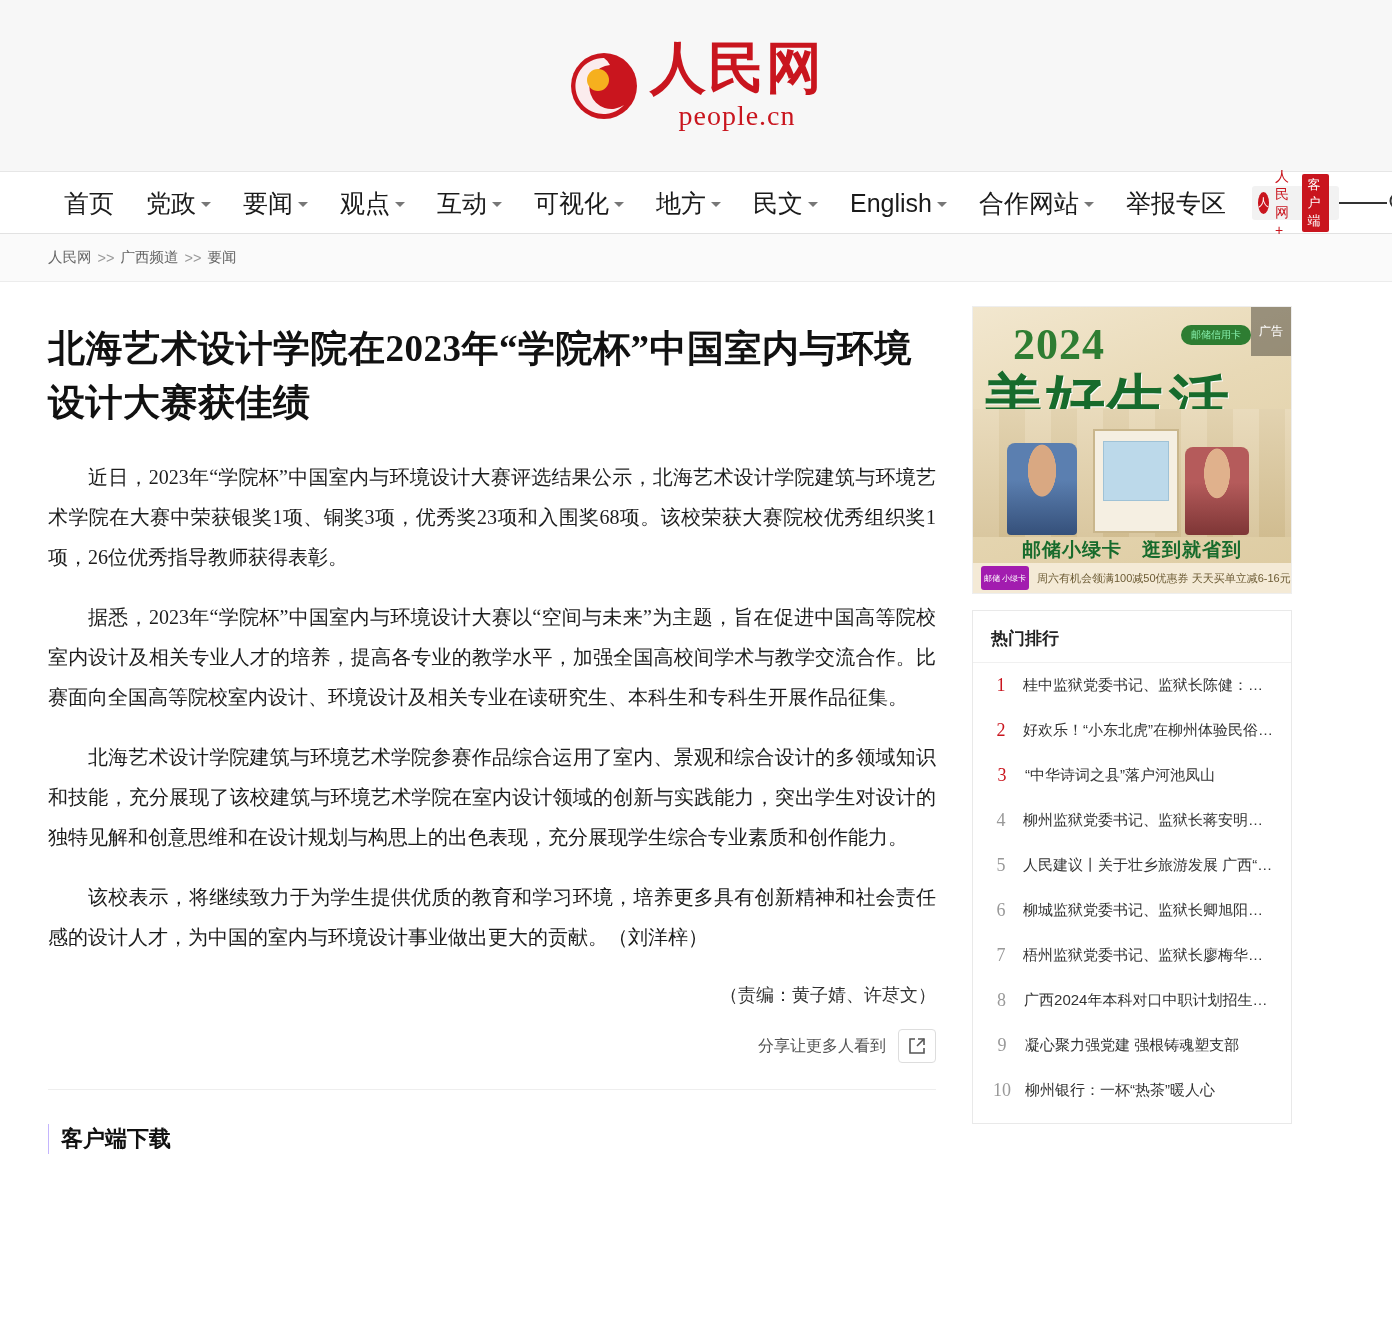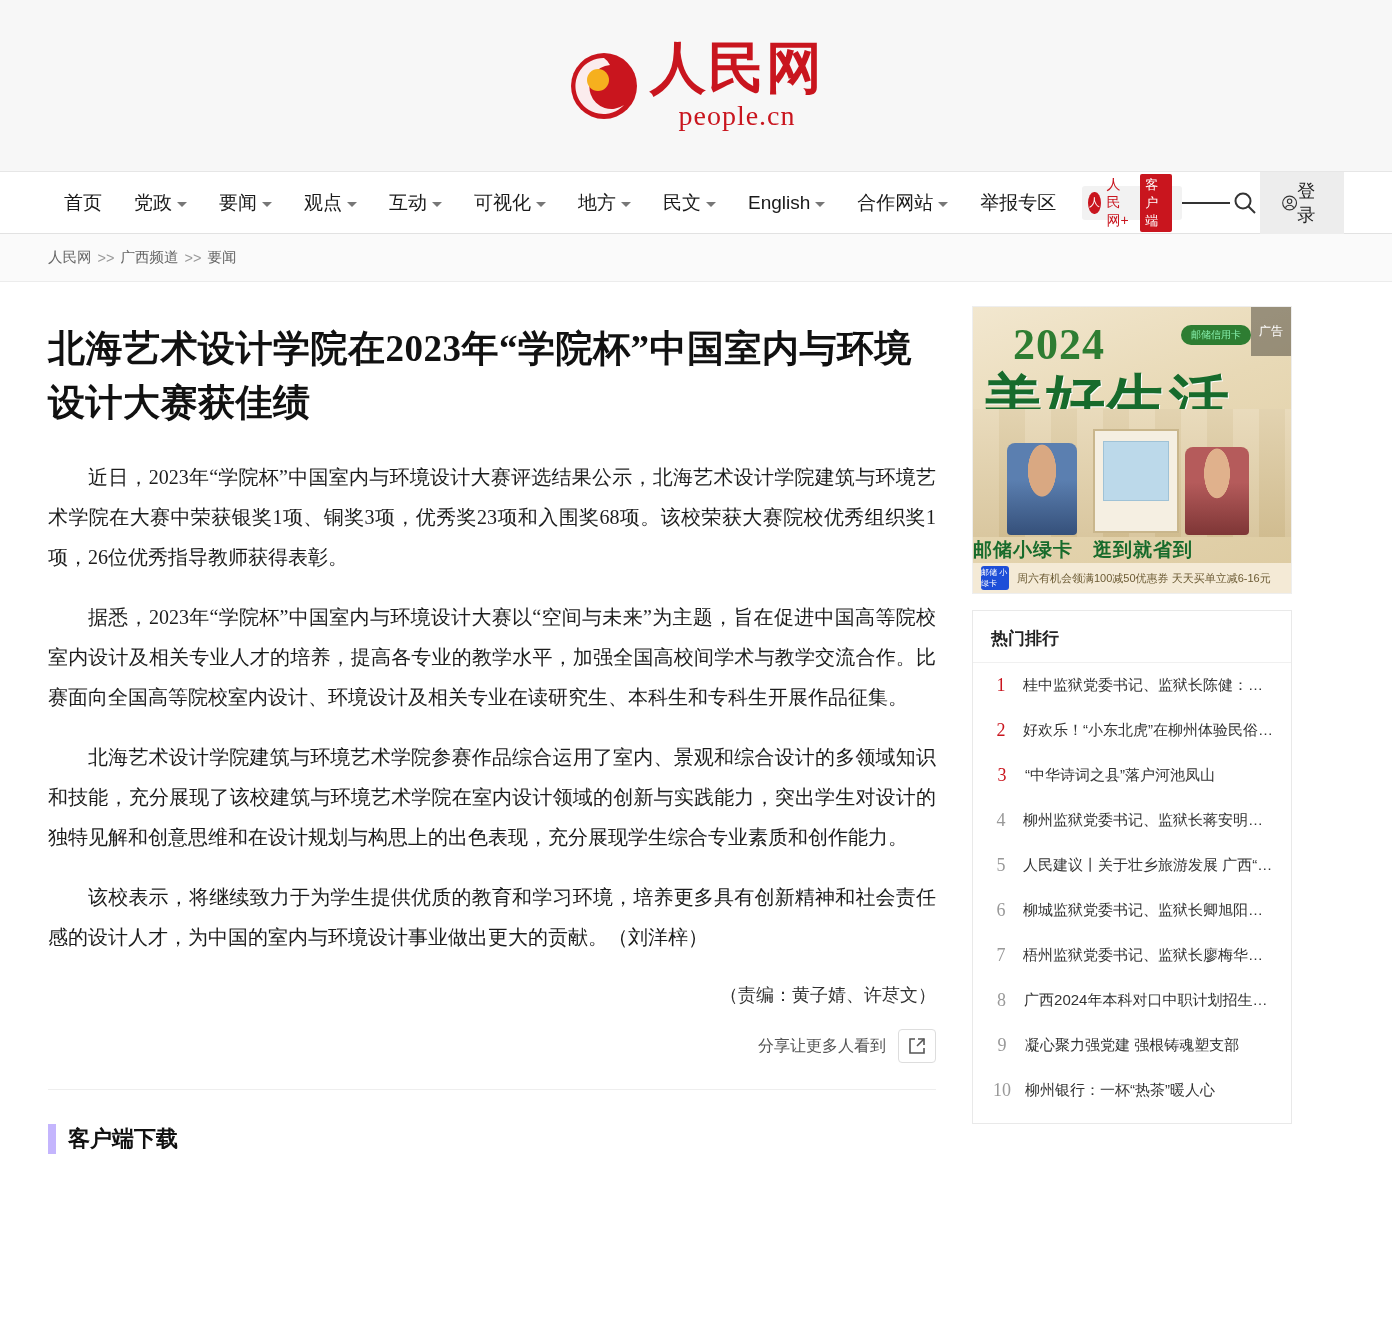--- a/index.html
+++ b/index.html
@@ -46,21 +46,21 @@
   .nav {
     height: 62px;
     background: #ffffff;
     border-bottom: 1px solid #e2e2e2;
     display: flex;
     align-items: center;
     padding: 0 48px;
     gap: 0px;
   }
   .nav-item {
-    font-size: 19px;
+    font-size: 25px;
     color: #1a1a1a;
     padding: 0 16px;
     height: 62px;
     line-height: 62px;
     display: flex;
     align-items: center;
     gap: 5px;
     cursor: pointer;
     white-space: nowrap;
   }
@@ -184,21 +184,21 @@
     width: 38px; height: 34px;
     border: 1px solid #ddd; border-radius: 4px;
     display: flex; align-items: center; justify-content: center;
     cursor: pointer;
   }
 
   
   .client-section { padding-top: 34px; }
   .client-title {
     font-size: 22px; font-weight: bold; color: #111;
-    border-left: 8px solid #c4b5fd;
+    border-left: 1px solid #c4b5fd;
     padding-left: 12px;
     margin-bottom: 22px;
   }
 
   
   .ad-box {
     width: 320px; height: 288px; position: relative;
     border: 1px solid #eee;
     background: linear-gradient(160deg, #f2e7cf 0%, #e8d9b6 40%, #dccaa0 100%);
     overflow: hidden;
@@ -247,31 +247,32 @@
     border-radius: 8px 8px 4px 4px;
   }
   .ad-people2 {
     position: absolute; left: 212px; bottom: 58px; width: 64px; height: 88px;
     background: radial-gradient(ellipse at 50% 30%, #e0b18c 0 28%, transparent 29%),
                 linear-gradient(180deg, #b55b5b 40%, #7e3636 100%);
     border-radius: 8px 8px 4px 4px;
   }
   .ad-strip {
     position: absolute; left: 0; right: 0; bottom: 30px;
+    text-align: center;
     font-family: "Liberation Serif", serif;
     font-size: 19px; font-weight: bold; color: #176b2c;
     letter-spacing: 1px;
   }
   .ad-footer {
     position: absolute; left: 0; right: 0; bottom: 0; height: 30px;
     background: #f4ead6;
     display: flex; align-items: center; gap: 8px; padding-left: 8px;
   }
   .ad-card {
-    width: 28px; height: 24px; background: #1d4ed8; border-radius: 3px;
+    width: 48px; height: 24px; background: #a21caf; border-radius: 3px;
     color: #fff; font-size: 8px; display: flex; align-items: center; justify-content: center;
   }
   .ad-foot-txt { font-size: 11px; color: #6b5a33; line-height: 1.3; }
 
   .rank-box {
     margin-top: 16px;
     border: 1px solid #e9e9e9;
     background: #fff;
     padding: 16px 0 10px 0;
   }

